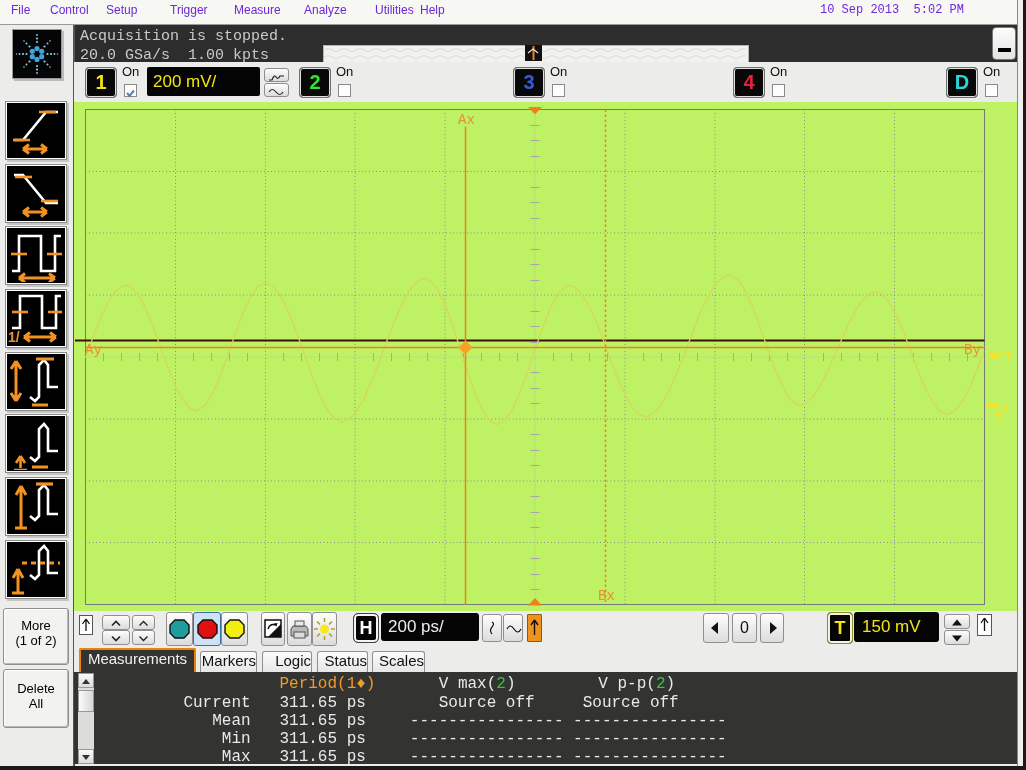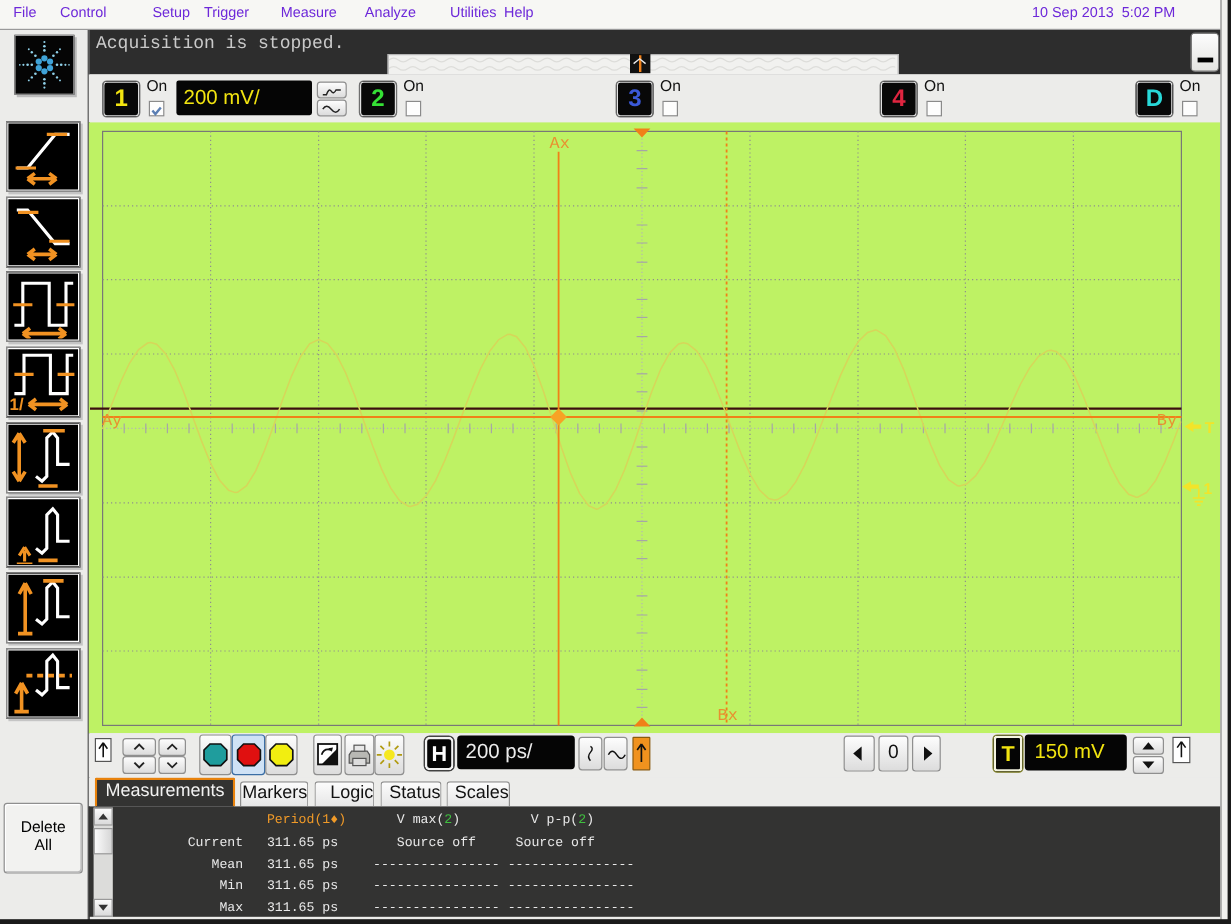--- a/index.html
+++ b/index.html
@@ -26,45 +26,46 @@
 
 #toolbar{left:74px;top:611px;width:943px;height:37px;background:#ececea;}
 .tb{position:absolute;border-radius:3px;}
 .graybtn{background:linear-gradient(#fdfdfd,#dcdcdc);border:1px solid #8f8f8f;}
 
 #tabrow{left:74px;top:648px;width:943px;height:24px;background:#ececea;}
 .tab{position:absolute;top:3px;height:20px;background:linear-gradient(#fcfcfc,#e6e6e6);border:1px solid #8f8f8f;border-bottom:none;border-radius:3px 3px 0 0;text-align:right;font-size:15px;color:#111;}
 #activetab{position:absolute;left:5px;top:0px;width:117px;height:24px;background:#333332;border:2px solid #e8820c;border-bottom:none;border-radius:2px 2px 0 0;text-align:center;font-size:15px;color:#f2f2f2;box-sizing:border-box;}
 
 #panel{left:74px;top:672px;width:943px;height:92px;background:#333332;}
-#paneltext,#paneltext2{position:absolute;left:23px;top:1px;font-size:11px;color:#e9e9e9;font-family:"Liberation Mono",monospace;white-space:pre;text-align:center;}
+#paneltext,#paneltext2{position:absolute;left:23px;top:1px;font-size:16px;color:#e9e9e9;font-family:"Liberation Mono",monospace;white-space:pre;text-align:center;}
 #paneltext2{top:23.8px;}
 #paneltext2 span{line-height:15px;}
 .org{color:#f09a28;}
 .grn{color:#3fbf3f;}
 
 #rightedge{left:1017px;top:0px;width:9px;height:770px;background:#f0f0ee;border-left:1px solid #888;}
 #rightedge2{left:1023px;top:0px;width:3px;height:770px;background:#1a1a1a;}
 #botedge{left:0px;top:766px;width:1026px;height:4px;background:#1a1a1a;}
 </style>
 </head>
 <body>
 <div class="abs" id="menubar">
   <span class="mitem" style="left:11px;">File</span>
   <span class="mitem" style="left:50px;">Control</span>
-  <span class="mitem" style="left:127px;">Setup</span>
+  <span class="mitem" style="left:106px;">Setup</span>
   <span class="mitem" style="left:170px;">Trigger</span>
   <span class="mitem" style="left:234px;">Measure</span>
   <span class="mitem" style="left:304px;">Analyze</span>
   <span class="mitem" style="left:375px;">Utilities</span>
   <span class="mitem" style="left:420px;">Help</span>
-  <span class="mitem" style="left:860px;">10 Sep 2013&nbsp; 5:02 PM</span>
+  <span class="mitem" style="left:820px;font-family:Liberation Mono, monospace;">10 Sep 2013&nbsp; 5:02 PM</span>
 </div>
 <div class="abs" id="statusbar">
   <div class="stext" style="top:3px;">Acquisition is stopped.</div>
+  <div class="stext" style="top:22px;">20.0 GSa/s&nbsp;&nbsp;1.00 kpts</div>
   <div id="progstrip">
     <svg width="422" height="14" style="position:absolute;left:0;top:0;">
       <path d="M0,4 q4,-3 8,0 t8,0 t8,0 t8,0 t8,0 t8,0 t8,0 t8,0 t8,0 t8,0 t8,0 t8,0 t8,0 t8,0 t8,0 t8,0 t8,0 t8,0 t8,0 t8,0 t8,0 t8,0 t8,0 t8,0 t8,0 t8,0 t8,0 t8,0 t8,0 t8,0 t8,0 t8,0 t8,0 t8,0 t8,0 t8,0 t8,0 t8,0 t8,0 t8,0 t8,0 t8,0 t8,0 t8,0 t8,0 t8,0 t8,0 t8,0 t8,0 t8,0 t8,0 t8,0 t8,0" fill="none" stroke="#ddddda" stroke-width="1"></path>
       <path d="M0,11 q4,-3 8,0 t8,0 t8,0 t8,0 t8,0 t8,0 t8,0 t8,0 t8,0 t8,0 t8,0 t8,0 t8,0 t8,0 t8,0 t8,0 t8,0 t8,0 t8,0 t8,0 t8,0 t8,0 t8,0 t8,0 t8,0 t8,0 t8,0 t8,0 t8,0 t8,0 t8,0 t8,0 t8,0 t8,0 t8,0 t8,0 t8,0 t8,0 t8,0 t8,0 t8,0 t8,0 t8,0 t8,0 t8,0 t8,0 t8,0 t8,0 t8,0 t8,0 t8,0 t8,0 t8,0" fill="none" stroke="#ddddda" stroke-width="1"></path>
     </svg>
     <div style="position:absolute;left:201px;top:-1px;width:17px;height:16px;background:#111;">
       <svg width="17" height="16">
         <line x1="8.5" y1="1" x2="8.5" y2="15" stroke="#f08018" stroke-width="2"></line>
         <path d="M3,8 L8,4 L13,8" fill="none" stroke="#e8e8e8" stroke-width="1.2"></path>
       </svg>
@@ -154,20 +155,21 @@
   <div class="sbtn" style="top:452px;"><svg width="58" height="55" viewBox="0 0 58 55">
     <path d="M9,50 h12 M15,49 v-38 M15,8 l-5,9 M15,8 l5,9" fill="none" stroke="#f19222" stroke-width="3"></path>
     <path d="M24,38 L29,42 L33,38 L33,12 L38,7 L42,12 L42,36 L52,36" fill="none" stroke="#fff" stroke-width="2.6"></path>
     <line x1="30" y1="6" x2="47" y2="6" stroke="#f19222" stroke-width="3.2"></line>
   </svg></div>
   <div class="sbtn" style="top:515px;"><svg width="58" height="55" viewBox="0 0 58 55">
     <path d="M24,34 L29,38 L33,34 L33,10 L38,5 L42,10 L42,32 L52,32" fill="none" stroke="#fff" stroke-width="2.6"></path>
     <line x1="16" y1="22" x2="54" y2="22" stroke="#f19222" stroke-width="3" stroke-dasharray="5 4"></line>
     <path d="M6,52 h12 M12,51 v-22 M12,28 l-5,9 M12,28 l5,9" fill="none" stroke="#f19222" stroke-width="3"></path>
   </svg></div>
+  <div class="tbtn" style="top:583px;height:57px;padding-top:9px;box-sizing:border-box;">More<br>(1 of 2)</div>
   <div class="tbtn" style="top:644px;height:59px;padding-top:11px;box-sizing:border-box;">Delete<br>All</div>
 </div>
 <div class="abs" id="chrow">
   <div class="chbtn" style="left:11px;color:#f2e410;">1</div>
   <span class="chon" style="left:48px;">On</span>
   <div class="chbox" style="left:50px;">
     <svg width="11" height="11">
         <path d="M2,5 L4.5,8 L9,2.5" fill="none" stroke="#5b7fb4" stroke-width="2"></path>
       </svg>
   </div>

